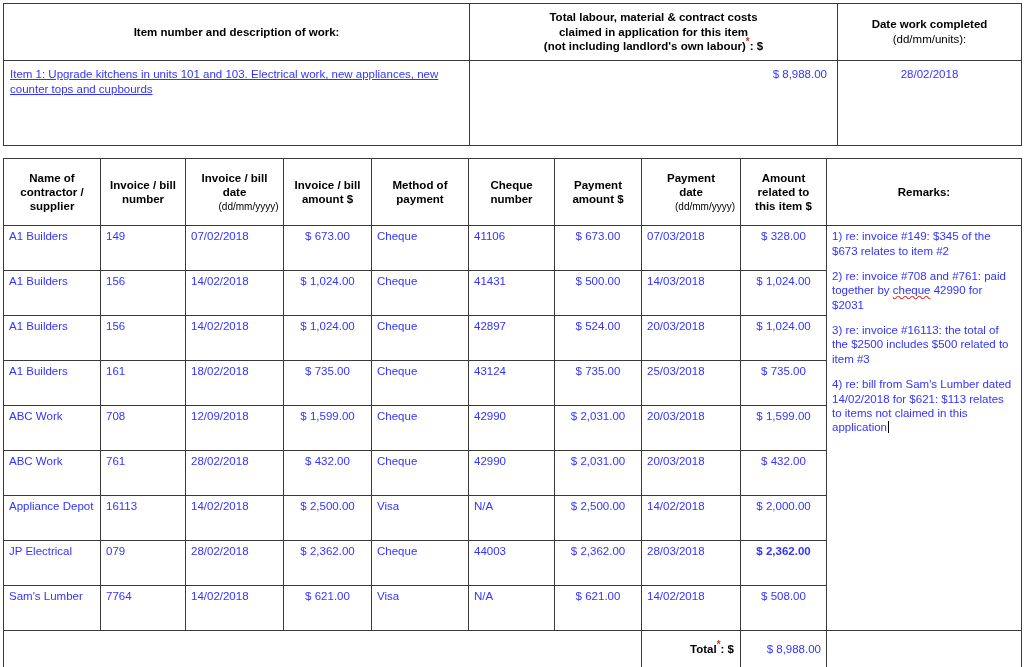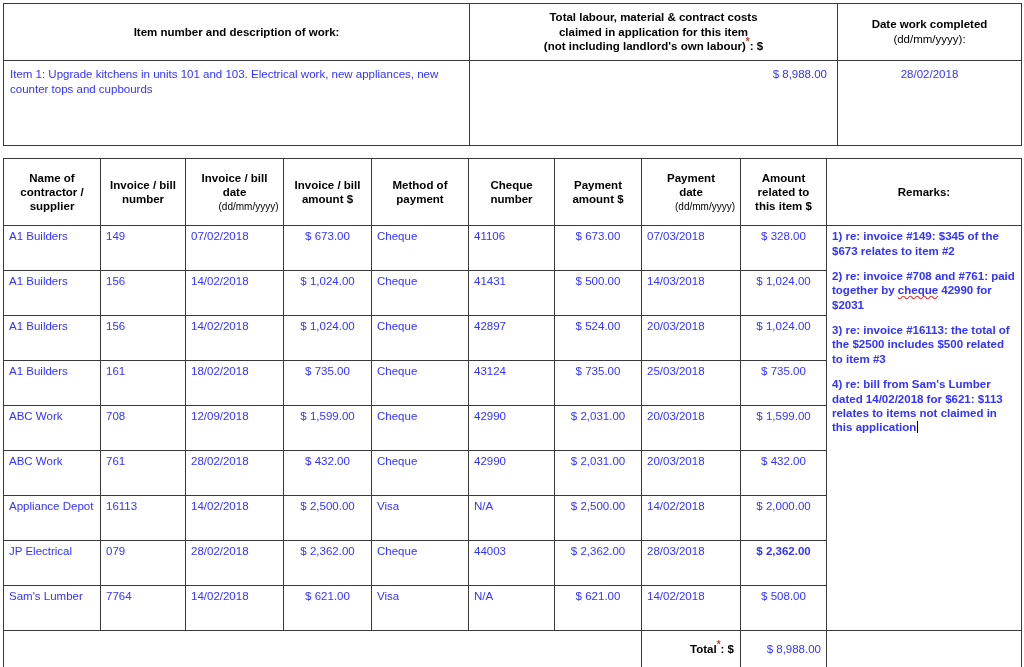--- a/index.html
+++ b/index.html
@@ -52,21 +52,21 @@
   .item-table th .sub {
     font-weight: normal;
   }
   .item-table td {
     height: 72px;
     vertical-align: top;
     color: #3333ff;
     padding: 6px 6px;
     line-height: 1.3;
   }
-  .item-table td.desc { text-align: left; }
+  .item-table td.desc { text-align: left; text-decoration: underline; }
   .item-table td.money { text-align: right; padding-right: 10px; }
   .item-table td.datec { text-align: center; }
 
   .ast {
     color: #c0392b;
     font-size: 10px;
     vertical-align: super;
     line-height: 0;
   }
 
@@ -104,21 +104,20 @@
 
   .remarks-cell {
     color: #3333ff;
     text-align: left;
     vertical-align: top;
     line-height: 1.3;
     padding: 3px 5px;
   }
   .remarks-cell p {
     margin: 0 0 11px 0;
-    font-weight: bold;
   }
   .remarks-cell p:last-child { margin-bottom: 0; }
 
   .misspell {
     text-decoration: underline wavy #e03b3b;
     text-decoration-skip-ink: none;
   }
   .caret {
     display: inline-block;
     width: 1px;
@@ -164,21 +163,21 @@
     <thead>
       <tr>
         <th>Item number and description of work:</th>
         <th>
           <span>Total labour, material &amp; contract costs</span><br>
           <span>claimed in application for this item</span><br>
           <span>(not including landlord's own labour)</span><span class="ast">*</span><span>: $</span>
         </th>
         <th>
           <span>Date work completed</span><br>
-          <span class="sub">(dd/mm/yyyy):</span>
+          <span class="sub">(dd/mm/units):</span>
         </th>
       </tr>
     </thead>
     <tbody>
       <tr>
         <td class="desc">Item 1: Upgrade kitchens in units 101 and 103.  Electrical work, new appliances, new counter tops and cupbourds</td>
         <td class="money">$ 8,988.00</td>
         <td class="datec">28/02/2018</td>
       </tr>
     </tbody>

